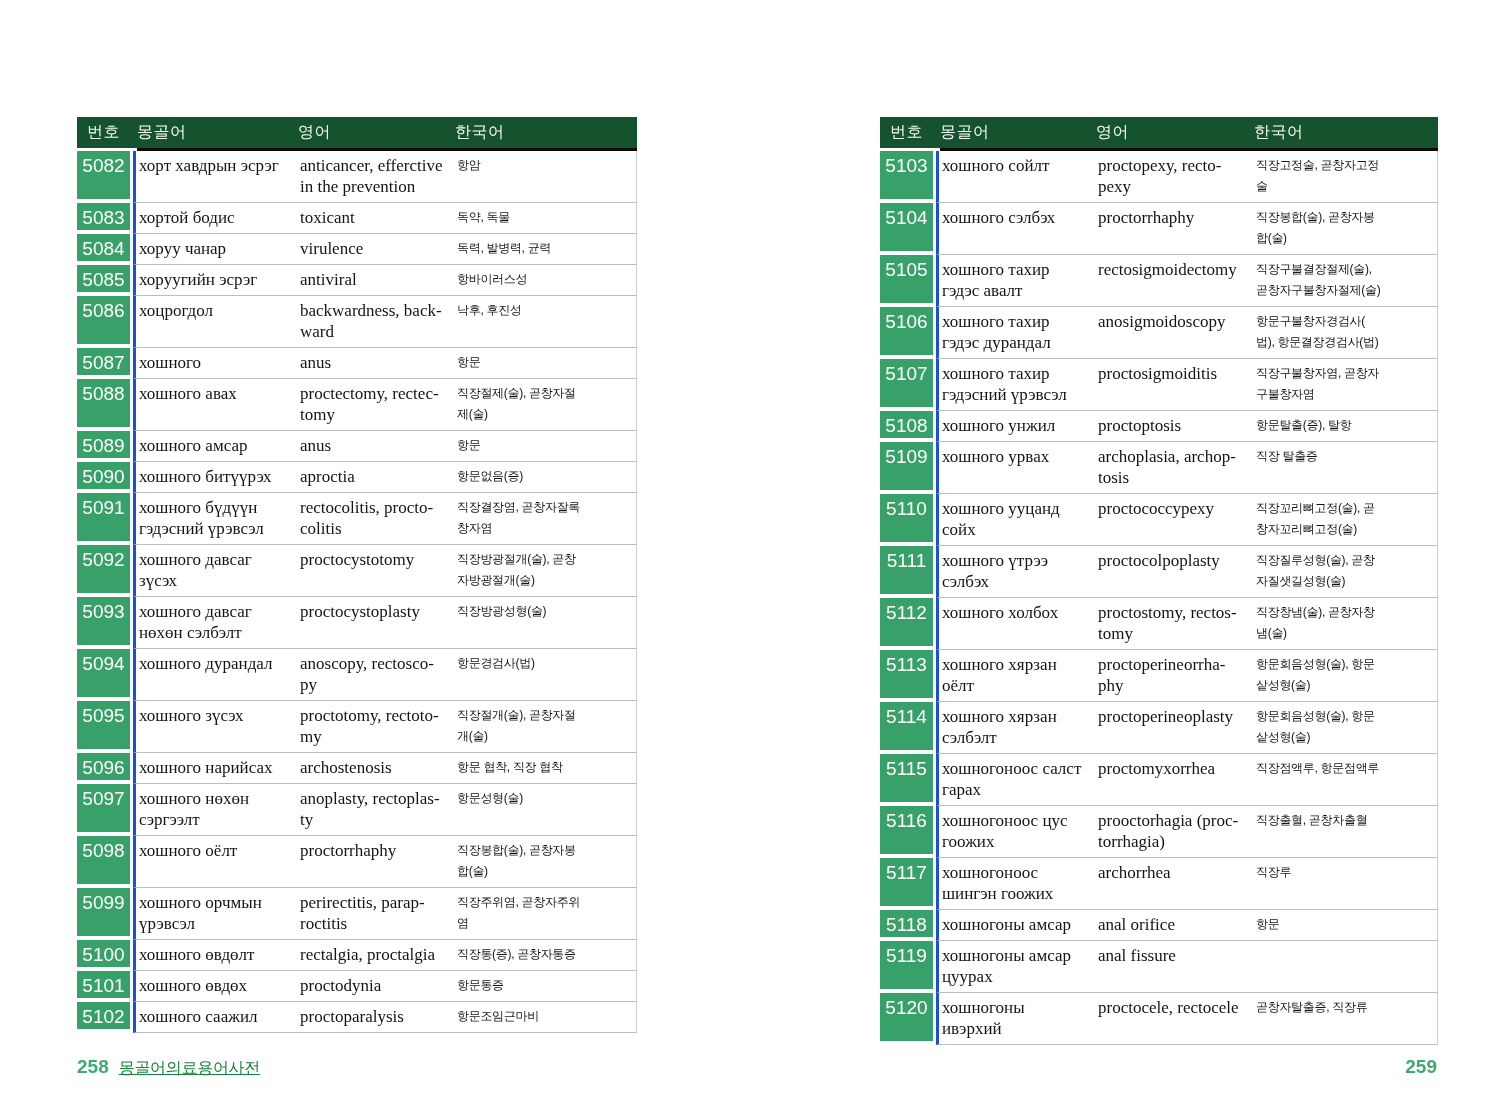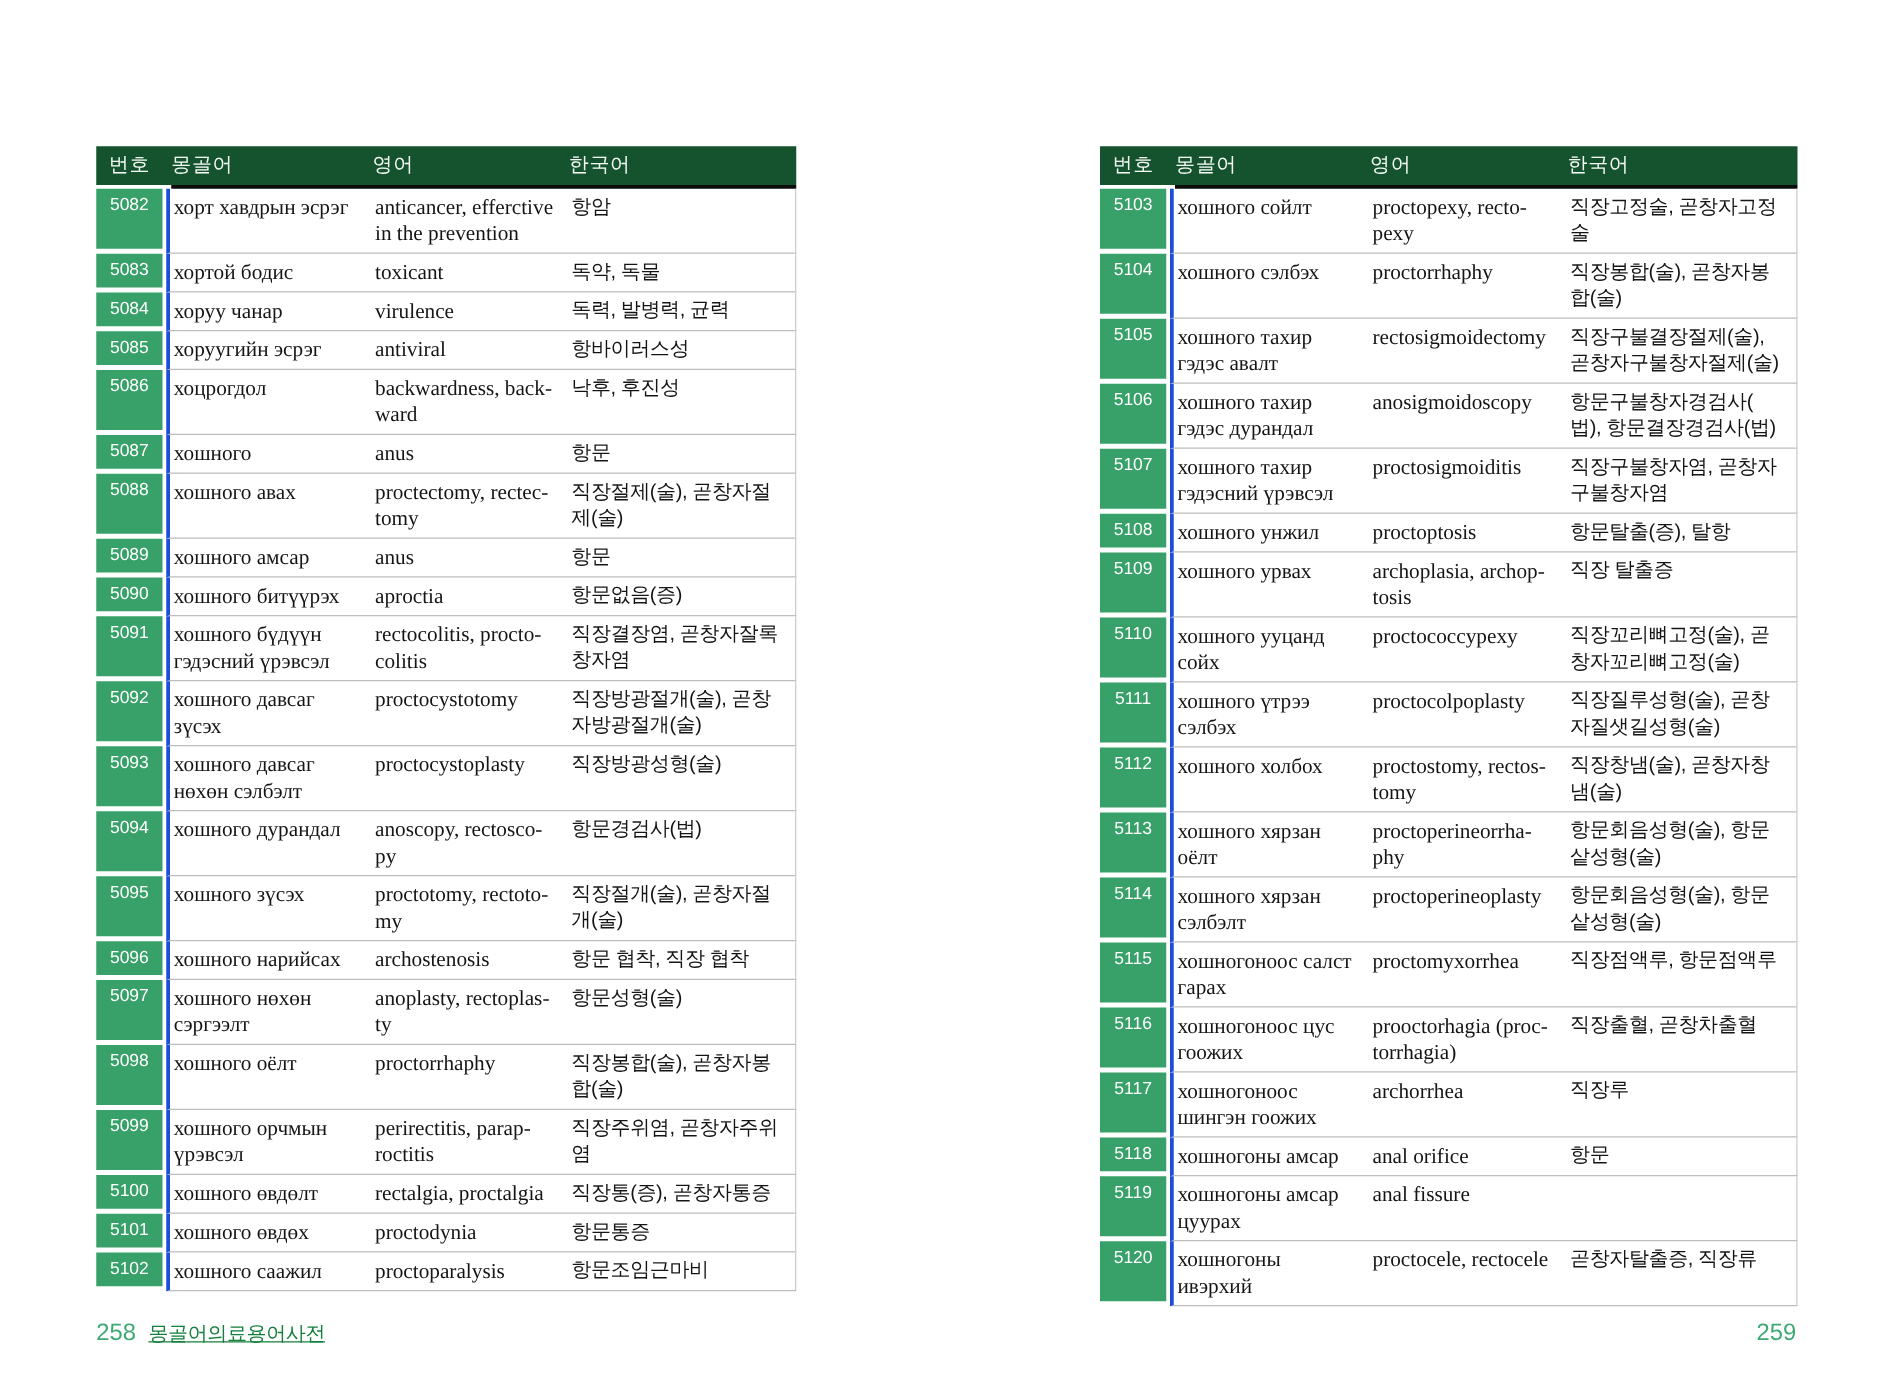--- a/index.html
+++ b/index.html
@@ -17,39 +17,39 @@
     background:#14532d; height:31px; align-items:center;
     color:#f4faf6; font-size:16px; letter-spacing:0.5px;
   }
   .dict-table.right .thead { grid-template-columns:53px 7px 156px 158px 1fr; }
   .th-no { text-align:center; }
   .thead-rule { height:3px; background:#0c0c0c; margin-left:60px; }
 
   .row { display:flex; }
   .row .num {
     width:53px; background:#38a169; color:#ffffff; text-align:center;
-    font-size:14px; padding-top:4px; margin-right:3px; margin-bottom:4px;
+    font-size:19px; padding-top:4px; margin-right:3px; margin-bottom:4px;
     font-family:"Liberation Sans", sans-serif;
   }
   .row .content {
     flex:1; display:grid; grid-template-columns:161px 157px 1fr;
     border-left:3px solid #1d4ed8; border-right:1px solid #cccccc;
     border-bottom:1px solid #bdbdbd;
     padding:4px 0 5px 3px;
   }
   .dict-table.right .row .content { grid-template-columns:156px 158px 1fr; }
   .cell { white-space:pre-line; line-height:21px; padding-right:8px; }
   .cell.mn, .cell.en { font-family:"Liberation Serif", serif; font-size:17px; }
-  .cell.ko { font-family:"Liberation Sans", sans-serif; font-size:16px; letter-spacing:-0.3px; }
+  .cell.ko { font-family:"Liberation Sans", sans-serif; font-size:12px; letter-spacing:-0.3px; }
 
   .page-footer-left {
     position:absolute; left:77px; top:1056px;
     display:flex; align-items:baseline; gap:10px;
   }
-  .pageno { color:#3fa973; font-weight:normal; font-size:19px;text-align:center; }
+  .pageno { color:#3fa973; font-weight:bold; font-size:19px;text-align:center; }
   .booktitle { color:#15803d; font-size:16px; font-weight:500; letter-spacing:-0.3px;text-decoration:underline; }
   .page-footer-right { position:absolute; right:75px; top:1056px; }
 </style>
 </head>
 <body>
 
 <div class="page">
 
   <section class="dict-table left">
     <header class="thead">

